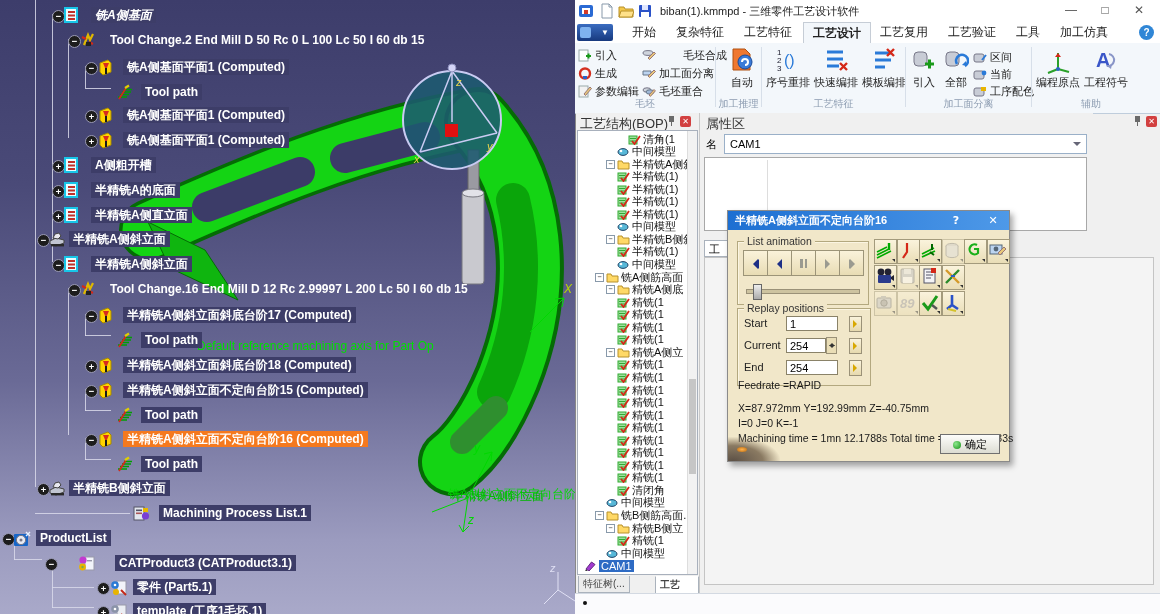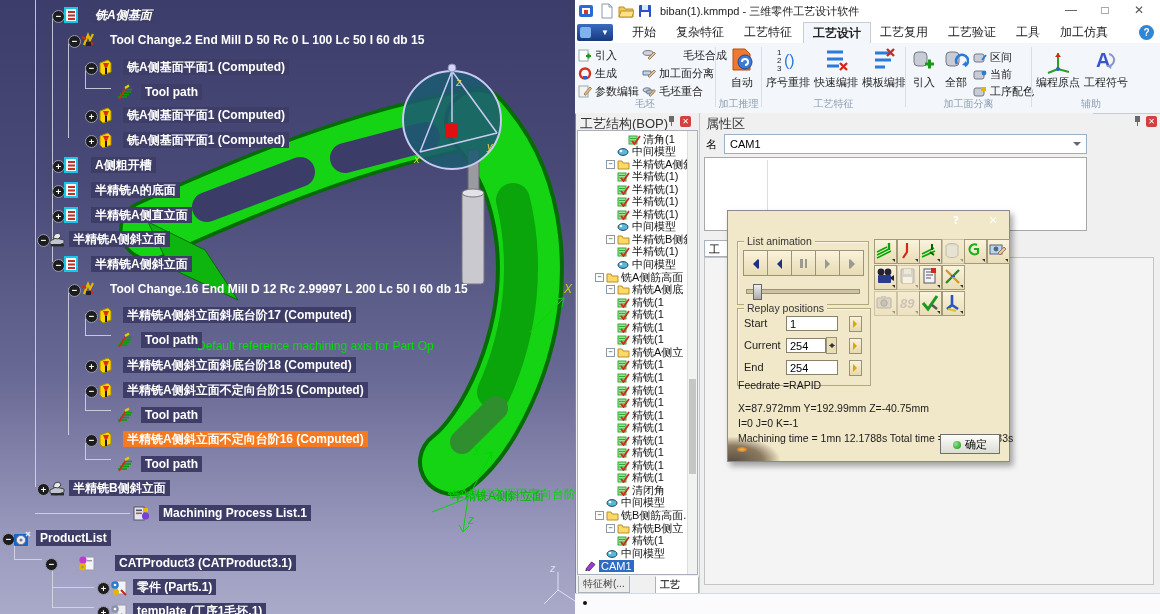--- a/index.html
+++ b/index.html
@@ -831,20 +831,21 @@
 <div id="lowerpanel" class="abs">
   <div id="lowertab">工艺</div>
   <div style="position:absolute;left:4px;top:21px;right:6px;bottom:8px;background:#f4f4f4;border:1px solid #c4c4c4"></div>
 </div>
 
 <div id="statusbar" class="abs">
   <div style="position:absolute;left:8px;top:7px;width:4px;height:4px;background:#111;border-radius:50%"></div>
 </div>
 
 <div id="dialog" class="abs">
+  <div id="dlgtitle"><span>半精铣A侧斜立面不定向台阶16</span></div>
   <div class="dlgbtn" style="right:45px">?</div>
   <div class="dlgbtn" style="right:8px">✕</div>
 
   <div class="gbox" style="left:9px;top:30px;width:130px;height:62px">
     <div class="gboxlabel">List animation</div>
     <div id="transportrow">
         <div class="transport" style="position: absolute; left: 5px; top: 8px;"><span class="tri l"></span><span class="tri l" style="margin-left:-4px"></span></div>
         <div class="transport" style="position: absolute; left: 29px; top: 8px;"><span class="tri l"></span></div>
         <div class="transport" style="position: absolute; left: 53px; top: 8px;"><span class="pbar"></span><span class="pbar"></span></div>
         <div class="transport" style="position: absolute; left: 77px; top: 8px;"><span class="tri r"></span></div>

